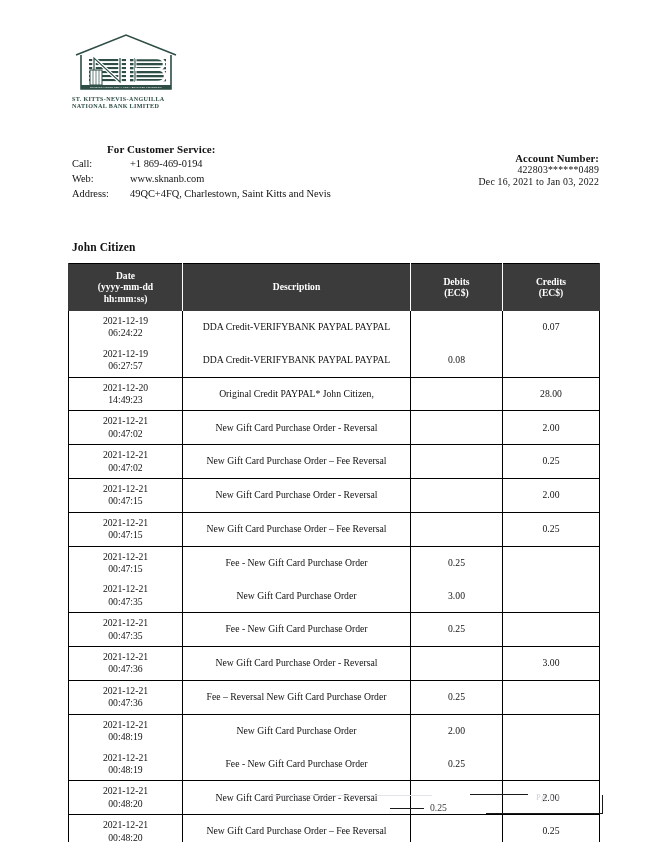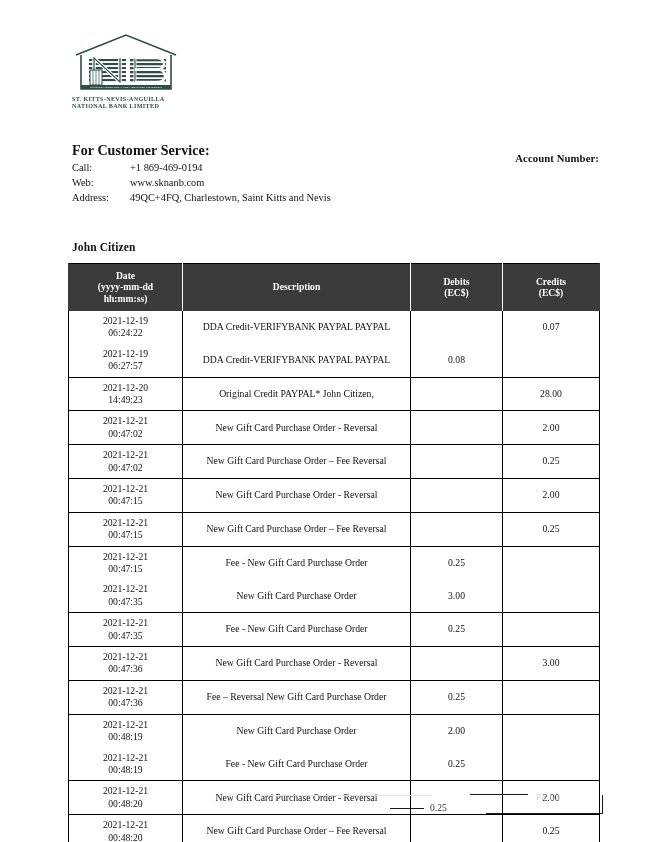--- a/index.html
+++ b/index.html
@@ -42,23 +42,24 @@
 
   
   #customer-service {
     position: absolute;
     left: 72px;
     top: 143px;
     width: 320px;
   }
   .cs-title {
     font-weight: bold;
-    font-size: 14px;
+    font-size: 11px;
     margin-bottom: 2px;
     letter-spacing: 0.1px;
+    margin-left: 35px;
   }
   .cs-row {
     display: flex;
     font-size: 10.4px;
     line-height: 1.42;
   }
   .cs-label { width: 58px; flex: 0 0 58px; }
   .cs-value { flex: 1 1 auto; }
 
   #customer-name-block {
@@ -244,20 +245,22 @@
   </div>
 </div>
 
 <div id="customer-name-block">
   <div class="cust-name">John Citizen</div>
   <div class="cust-addr">Pump Road, Charlestown, Saint Kitts and Nevis</div>
 </div>
 
 <div id="account-info">
   <div class="acct-label">Account Number:</div>
+  <div class="acct-value">422803******0489</div>
+  <div class="acct-value">Dec 16, 2021 to Jan 03, 2022</div>
 </div>
 
 <div id="txn-table-wrap">
   <table class="txn">
     <colgroup>
       <col class="col-date">
         <col class="col-desc">
         <col class="col-debit">
         <col class="col-credit">
     </colgroup>

